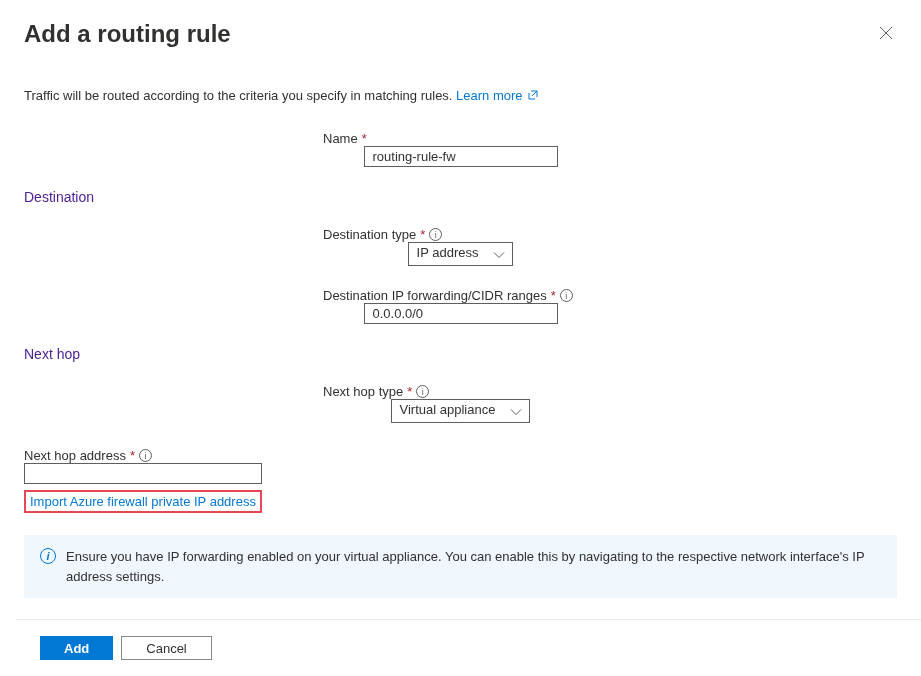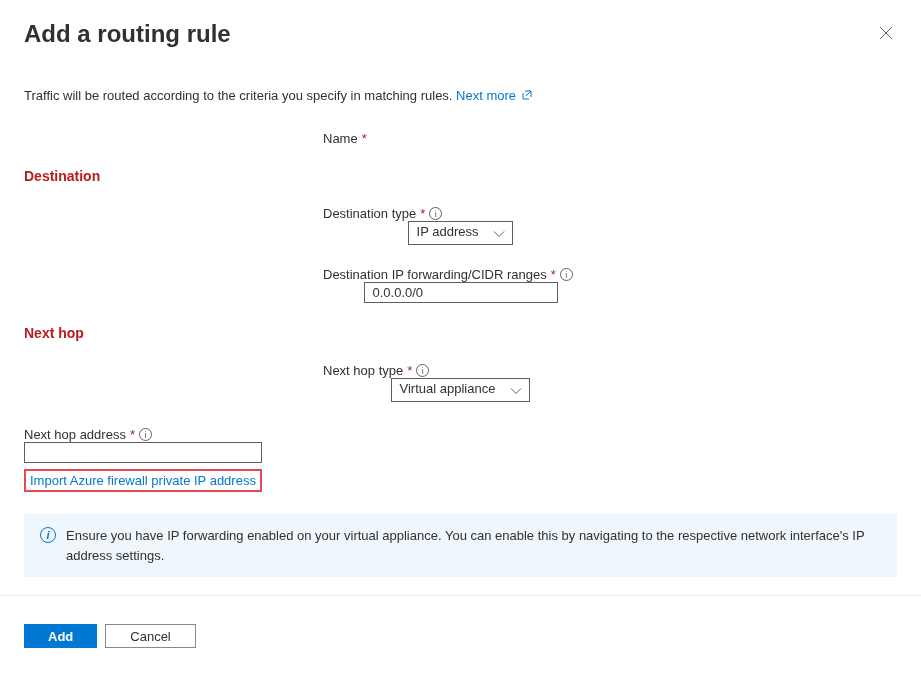--- a/index.html
+++ b/index.html
@@ -117,22 +117,22 @@
     .select-wrap .chevron {
       position: absolute;
       right: 8px;
       top: 50%;
       transform: translateY(-50%);
       pointer-events: none;
       color: #605e5c;
     }
     .section-header {
       font-size: 14px;
-      font-weight: 700;
-      color: #b91c1c;
+      font-weight: 400;
+      color: #4c1d95;
       margin-bottom: 22px;
       margin-top: 6px;
     }
     .input-col {
       flex: 1;
       max-width: 525px;
       display: flex;
       flex-direction: column;
     }
     .import-link {
@@ -166,24 +166,24 @@
       align-items: center;
       justify-content: center;
       flex-shrink: 0;
       font-weight: 600;
       font-style: italic;
       margin-top: 1px;
     }
     .footer {
       position: absolute;
       bottom: 0;
-      left: 0;
+      left: 16px;
       right: 0;
       border-top: 1px solid #edebe9;
-      padding: 28px 24px;
+      padding: 16px 24px;
       display: flex;
       gap: 8px;
     }
     .btn {
       height: 24px;
       padding: 0 24px;
       font-size: 13px;
       font-family: inherit;
       border: none;
       cursor: pointer;
@@ -215,36 +215,37 @@
       <svg width="14" height="14" viewBox="0 0 14 14" fill="none" stroke="currentColor" stroke-width="1">
         <line x1="1" y1="1" x2="13" y2="13"></line>
         <line x1="13" y1="1" x2="1" y2="13"></line>
       </svg>
     </button>
   </div>
 
   <p class="description">
     <span>Traffic will be routed according to the criteria you specify in matching rules. </span>
     <a class="learn-more">
-      <span>Next more</span>
+      <span>Learn more</span>
       <span class="ext-icon">
         <svg width="10" height="10" viewBox="0 0 10 10" fill="none" stroke="currentColor" stroke-width="1">
           <path d="M3 1 L9 1 L9 7"></path>
           <path d="M9 1 L4 6"></path>
           <path d="M7 9 L1 9 L1 3"></path>
         </svg>
       </span>
     </a>
   </p>
 
   <div class="form-row">
     <label class="form-label">
       <span>Name</span>
       <span class="required">*</span>
     </label>
+    <input type="text" class="form-input" value="routing-rule-fw" style="">
   </div>
 
   <div class="section-header">Destination</div>
 
   <div class="form-row">
     <label class="form-label">
       <span>Destination type</span>
       <span class="required">*</span>
       <span class="info-icon">i</span>
     </label>

